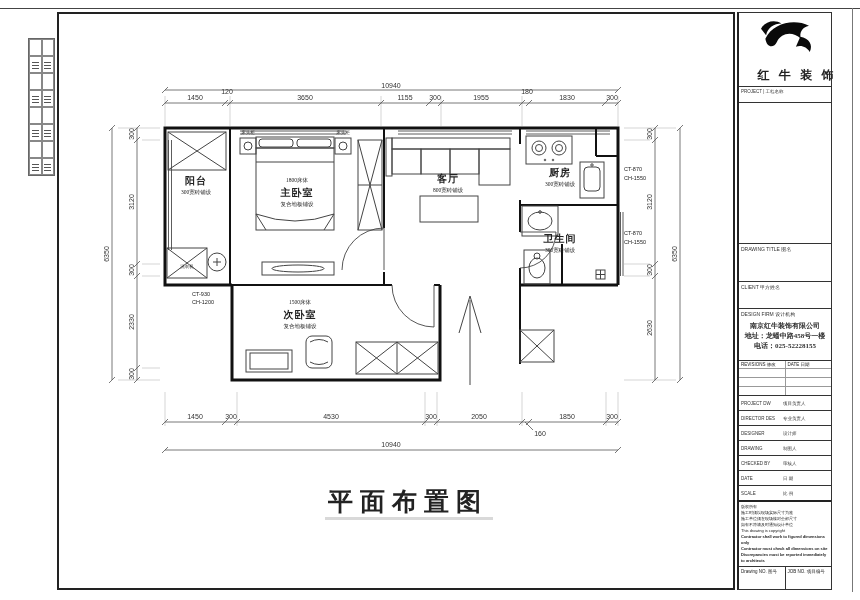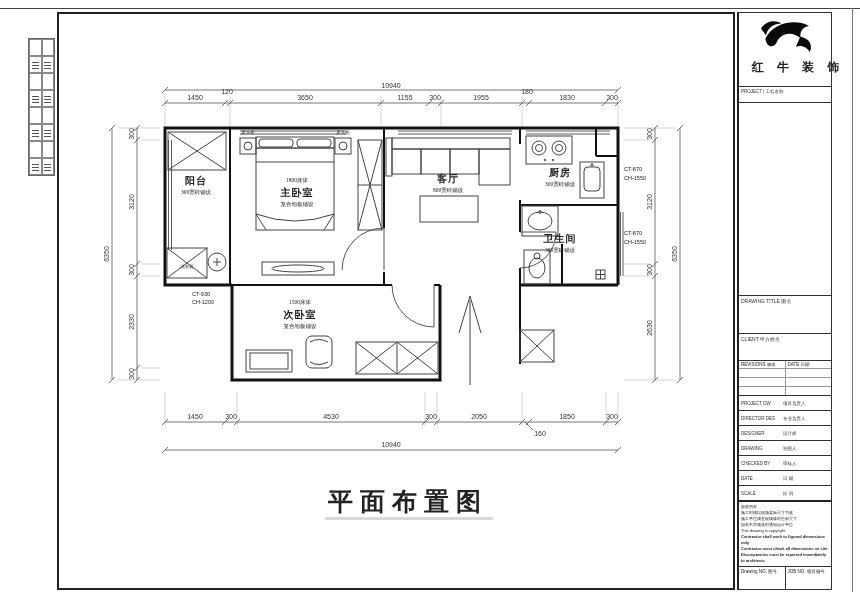--- a/index.html
+++ b/index.html
@@ -14,21 +14,21 @@
   .ministrip{position:absolute;left:28px;top:38px;width:27px;height:138px;border:1px solid #666;
              display:grid;grid-template-columns:1fr 1fr;grid-auto-rows:1fr;box-sizing:border-box;background:#fff;}
   .ministrip .cell{border:0.5px solid #888;display:flex;align-items:center;justify-content:center;}
   .ministrip .cell .smudge{width:7px;height:9px;
      background:repeating-linear-gradient(0deg,#555 0 1px,transparent 1px 3px);}
   
   .panel{position:absolute;left:737px;top:12px;width:95px;height:578px;border:1px solid #333;
          border-left:2px solid #222;box-sizing:border-box;display:flex;flex-direction:column;background:#fff;}
   .logo{height:74px;border-bottom:1px solid #333;display:flex;flex-direction:column;align-items:center;justify-content:flex-start;padding-top:4px;box-sizing:border-box;}
   .logo svg{width:66px;height:40px;}
-  .logo .cname{font-family:Liberation Mono, monospace;font-weight:bold;font-size:12px;letter-spacing:3px;margin-top:2px;white-space:nowrap;padding-left:24px;}
+  .logo .cname{font-family:Liberation Sans, sans-serif;font-weight:bold;font-size:12px;letter-spacing:3px;margin-top:10px;white-space:nowrap;padding-left:24px;}
   .prow{height:13px;border-bottom:1px solid #333;font-size:4.5px;padding:2px 2px 0 2px;color:#333;}
   .spacer{flex:1 1 auto;}
   .sect{border-top:1px solid #333;font-size:5px;padding:2px 2px;color:#333;box-sizing:border-box;}
   .sect.dt{height:38px;} .sect.cl{height:27px;}
   .sect.df{height:52px;}
   .company{text-align:center;font-weight:bold;font-size:7px;line-height:1.45;margin-top:4px;
            font-family:"Liberation Serif",serif;}
   .revtable{border-top:1px solid #333;}
   .revhead{display:flex;font-size:4.5px;}
   .revhead div{flex:1;padding:1px 2px;border-right:1px solid #999;}
@@ -290,20 +290,28 @@
         <path fill="#0a0a0a" d="M12,16 C18,5 32,3 40,9 C30,9 21,15 19,25 Z"></path>
         <path fill="#0a0a0a" d="M66,27 C78,29 84,38 79,48 C75,41 67,38 60,41 Z"></path>
       </svg>
       <div class="cname">红 牛 装 饰</div>
     </div>
     <div class="prow">PROJECT | 工程名称</div>
     <div class="spacer"></div>
 
     <div class="sect dt">DRAWING TITLE 图名</div>
     <div class="sect cl">CLIENT 甲方姓名</div>
+    <div class="sect df">
+      <span>DESIGN FIRM 设计机构</span>
+      <div class="company">
+        <div>南京红牛装饰有限公司</div>
+        <div>地址：龙蟠中路458号一楼</div>
+        <div>电话：025-52228155</div>
+      </div>
+    </div>
 
     <div class="revtable">
       <div class="revhead">
         <div>REVISIONS 修改</div>
         <div>DATE 日期</div>
       </div>
       <div class="revrow">
           <div></div>
           <div></div>
         </div>

